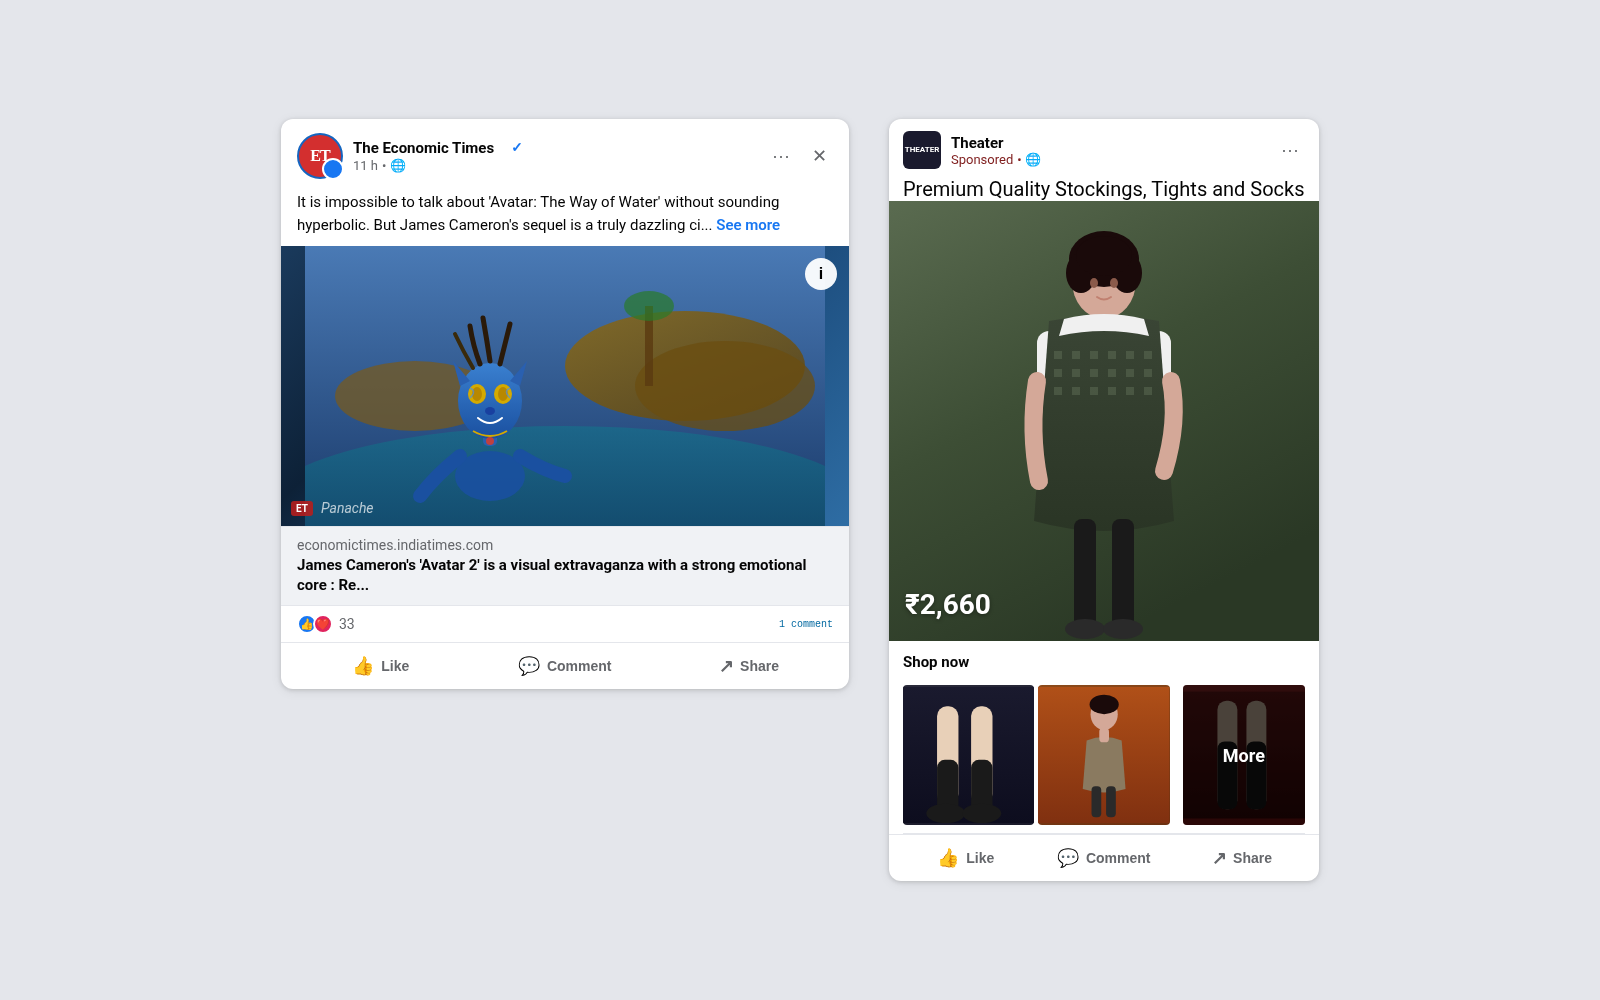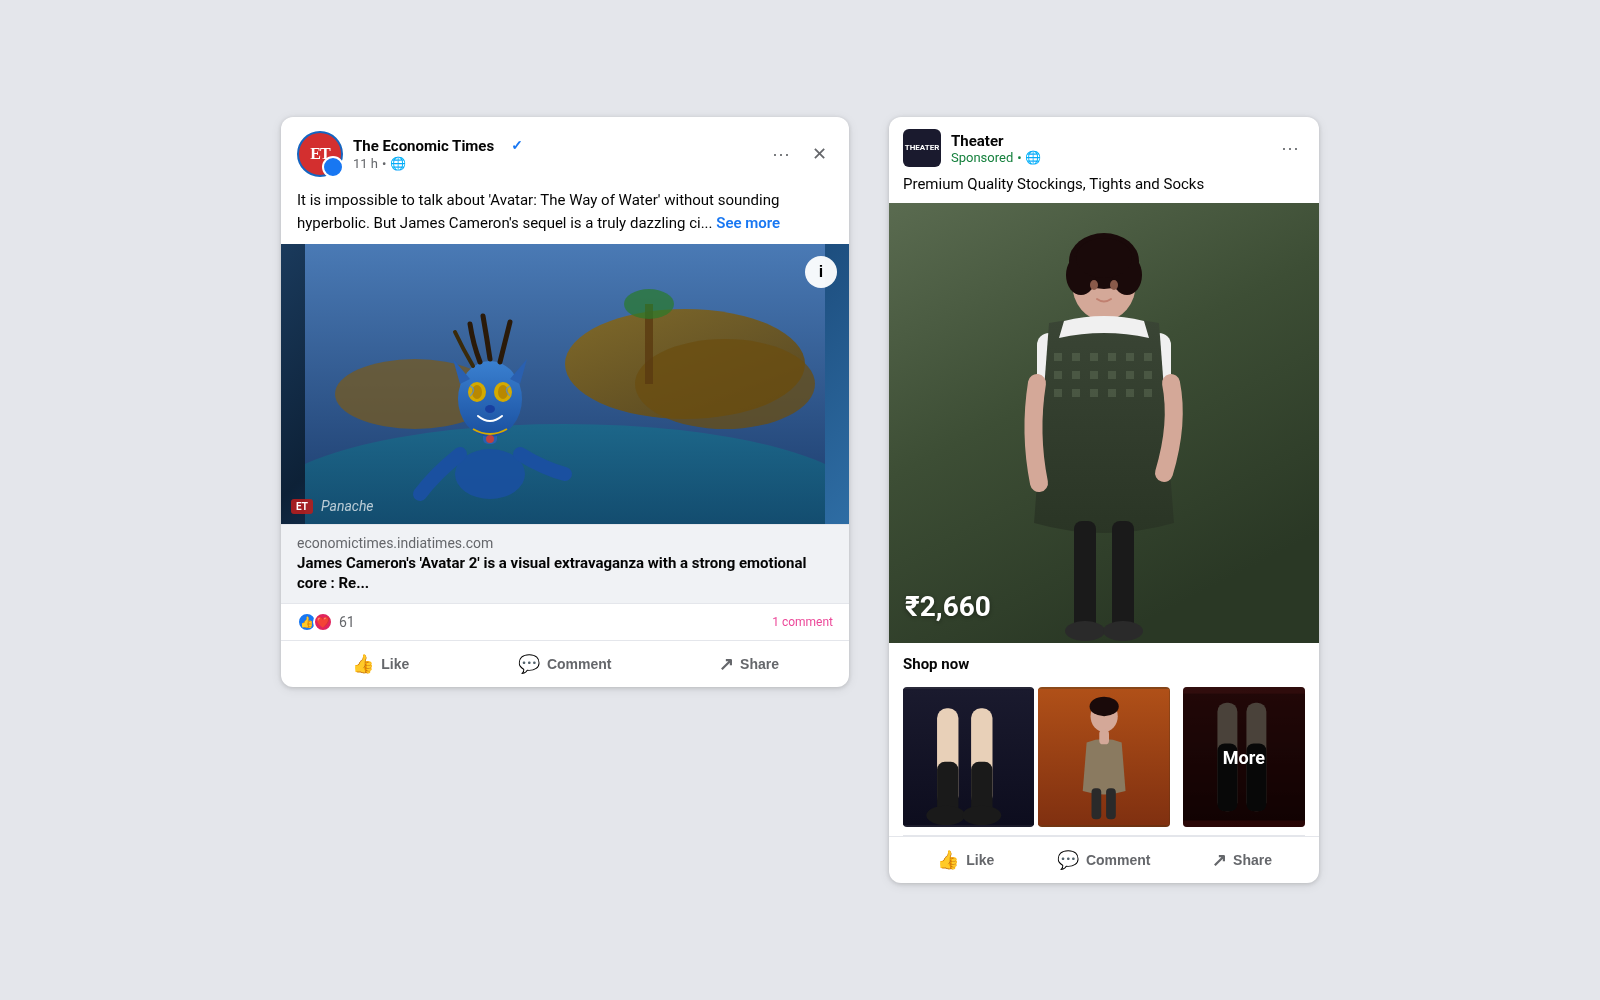--- a/index.html
+++ b/index.html
@@ -220,23 +220,24 @@
       margin-left: -4px;
     }
     .reaction-icon:first-child { margin-left: 0; }
     .reaction-like { background: #1877f2; }
     .reaction-love { background: #e0245e; }
     .reaction-count {
       font-size: 14px;
       color: #65676b;
     }
     .comment-count {
-      font-size: 12px;
-      color: #ec4899;
+      font-size: 10px;
+      color: #0369a1;
       cursor: pointer;
+      font-family: Liberation Mono, monospace;
     }
 
     
     .action-bar {
       border-top: 1px solid #e4e6eb;
       padding: 4px 8px;
       display: flex;
       justify-content: space-around;
     }
     .action-btn {
@@ -287,28 +288,28 @@
     .ad-meta {
       flex: 1;
     }
     .ad-brand {
       font-weight: 700;
       font-size: 15px;
       color: #050505;
     }
     .ad-sponsored {
       font-size: 13px;
-      color: #15803d;
+      color: #7f1d1d;
       display: flex;
       align-items: center;
       gap: 4px;
     }
     .ad-headline {
-      padding: 0 14px 10px;
-      font-size: 15px;
+      padding: 0 14px 0;
+      font-size: 20px;
       color: #050505;
       font-weight: 400;
     }
     .ad-main-image {
       width: 100%;
       height: 440px;
       background: linear-gradient(160deg, #4a5a40 0%, #3a4a30 40%, #5a6a50 100%);
       position: relative;
       overflow: hidden;
     }
@@ -494,21 +495,21 @@
         <div class="link-title">James Cameron's 'Avatar 2' is a visual extravaganza with a strong emotional core : Re...</div>
       </div>
     </div>
 
     <div class="reactions-bar">
       <div class="reactions-left">
         <div class="reaction-icons">
           <div class="reaction-icon reaction-like">👍</div>
           <div class="reaction-icon reaction-love">❤️</div>
         </div>
-        <span class="reaction-count">61</span>
+        <span class="reaction-count">33</span>
       </div>
       <span class="comment-count">1 comment</span>
     </div>
 
     <div class="action-bar">
       <button class="action-btn">
         <span class="action-icon">👍</span>
         <span>Like</span>
       </button>
       <button class="action-btn">

